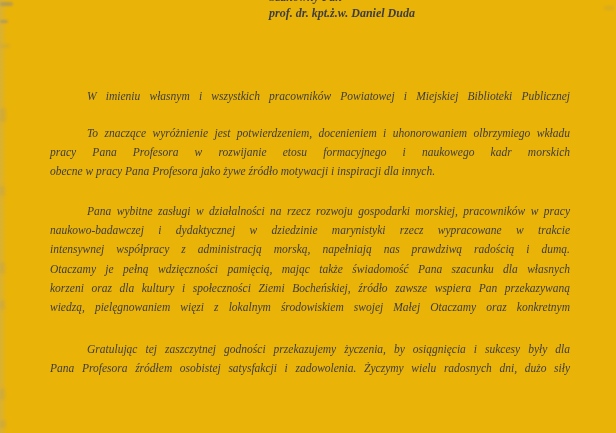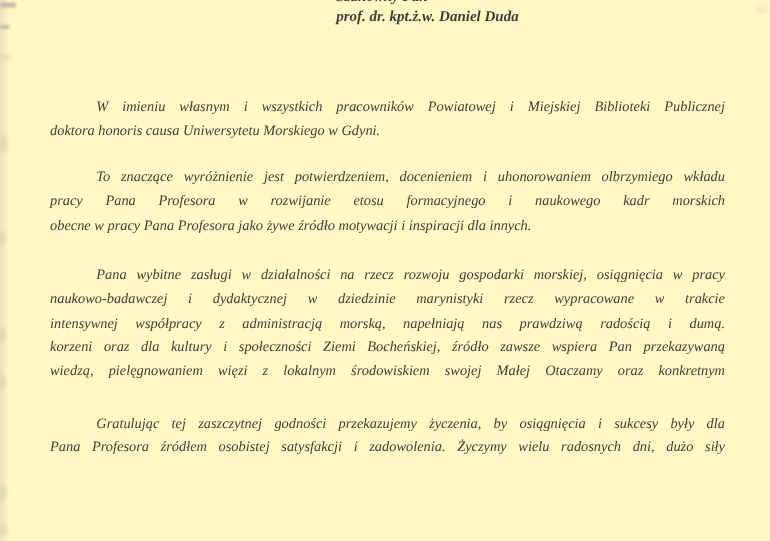--- a/index.html
+++ b/index.html
@@ -6,21 +6,21 @@
   html, body {
     margin: 0;
     padding: 0;
     background: #ffffff;
   }
   .page {
     position: relative;
     width: 616px;
     height: 433px;
     overflow: hidden;
-    background: #fef9c3;
+    background: #eab308;
     font-family: "Liberation Serif", serif;
     color: #3d3d3d;
   }
   
   .edge-shade {
     position: absolute;
     left: 0; top: 0; bottom: 0;
     width: 7px;
     background: linear-gradient(to right, rgba(170,170,170,0.28), rgba(170,170,170,0));
     pointer-events: none;
@@ -50,21 +50,21 @@
   .letter-body {
     position: absolute;
     left: 35px;
     top: 72px;
     width: 550px;
     font-style: italic;
     font-size: 11.5px;
     line-height: 19.3px;
     filter: blur(0.3px);
   }
-  .para { margin: 5px; padding: 0; }
+  .para { margin: 15px; padding: 0; }
   .para + .para-gap-1 { margin-top: 17.5px; }
   .para + .para-gap-2 { margin-top: 20px; }
   .para + .para-gap-3 { margin-top: 22.5px; }
   .ln {
     display: block;
     white-space: normal;
   }
   .ln.j {
     text-align: justify;
     text-align-last: justify;
@@ -90,33 +90,33 @@
 
   <div class="addressee">
     <div>Szanowny Pan</div>
     <div>prof. dr. kpt.ż.w. Daniel Duda</div>
   </div>
 
   <div class="letter-body">
 
     <p class="para">
       <span class="ln j first">W imieniu własnym i wszystkich pracowników Powiatowej i Miejskiej Biblioteki Publicznej</span>
-      <span class="ln">doktora honoris causa Uniwersytetu Morskiego w Gdyni.</span>
     </p>
 
     <p class="para para-gap-1">
       <span class="ln j first">To znaczące wyróżnienie jest potwierdzeniem, docenieniem i uhonorowaniem olbrzymiego wkładu</span>
       <span class="ln j">pracy Pana Profesora w rozwijanie etosu formacyjnego i naukowego kadr morskich</span>
       <span class="ln">obecne w pracy Pana Profesora jako żywe źródło motywacji i inspiracji dla innych.</span>
     </p>
 
     <p class="para para-gap-2">
-      <span class="ln j first">Pana wybitne zasługi w działalności na rzecz rozwoju gospodarki morskiej, osiągnięcia w pracy</span>
+      <span class="ln j first">Pana wybitne zasługi w działalności na rzecz rozwoju gospodarki morskiej, pracowników w pracy</span>
       <span class="ln j">naukowo-badawczej i dydaktycznej w dziedzinie marynistyki rzecz wypracowane w trakcie</span>
       <span class="ln j">intensywnej współpracy z administracją morską, napełniają nas prawdziwą radością i dumą.</span>
+      <span class="ln j">Otaczamy je pełną wdzięczności pamięcią, mając także świadomość Pana szacunku dla własnych</span>
       <span class="ln j">korzeni oraz dla kultury i społeczności Ziemi Bocheńskiej, źródło zawsze wspiera Pan przekazywaną</span>
       <span class="ln j">wiedzą, pielęgnowaniem więzi z lokalnym środowiskiem swojej Małej Otaczamy oraz konkretnym</span>
     </p>
 
     <p class="para para-gap-3">
       <span class="ln j first">Gratulując tej zaszczytnej godności przekazujemy życzenia, by osiągnięcia i sukcesy były dla</span>
       <span class="ln j">Pana Profesora źródłem osobistej satysfakcji i zadowolenia. Życzymy wielu radosnych dni, dużo siły</span>
     </p>
 
   </div>

